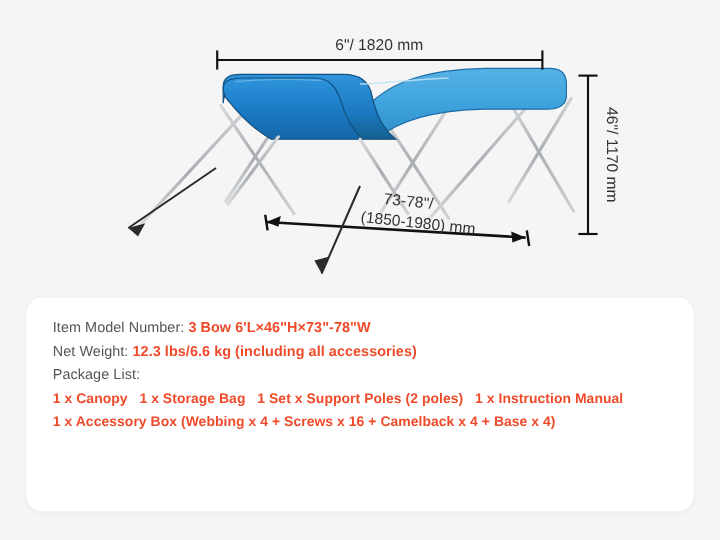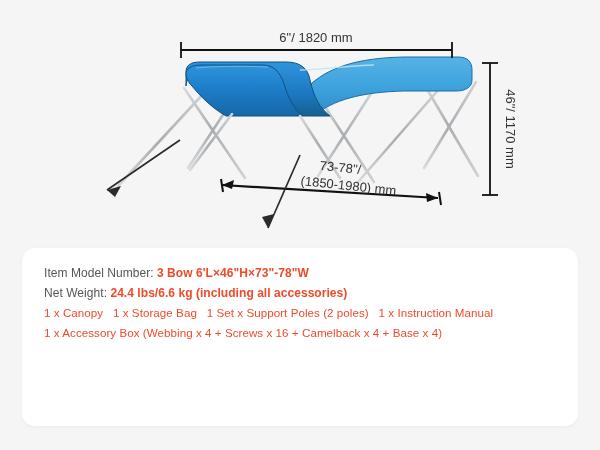--- a/index.html
+++ b/index.html
@@ -63,21 +63,21 @@
     color: #555555;
   }
   .spec-value {
     color: #ef4a2a;
     font-weight: bold;
   }
   .pkg-line {
     font-size: 11.6px;
     line-height: 19.5px;
     color: #ef4a2a;
-    font-weight: normal;
+    font-weight: bold;
     white-space: nowrap;
     letter-spacing: 0.05px;
   }
   .pkg-item { white-space: pre; }
 
   
 </style>
 </head>
 <body>
 
@@ -209,23 +209,26 @@
   </div>
 
   <div id="spec-card">
 
     <div class="spec-line">
       <span class="spec-label">Item Model Number: </span><span class="spec-value">3 Bow  6'L×46"H×73"-78"W</span>
     </div>
 
 
     <div class="spec-line">
-      <span class="spec-label">Net Weight: </span><span class="spec-value">24.4 lbs/6.6 kg  (including all accessories)</span>
-    </div>
-
+      <span class="spec-label">Net Weight: </span><span class="spec-value">12.3 lbs/6.6 kg  (including all accessories)</span>
+    </div>
+
+    <div class="spec-line">
+      <span class="spec-label">Package List</span><span class="spec-label">:</span>
+    </div>
 
     <div class="pkg-line">
       <span class="pkg-item">1 x Canopy</span><span class="pkg-item">&nbsp;&nbsp; </span><span class="pkg-item">1 x Storage Bag</span><span class="pkg-item">&nbsp;&nbsp; </span><span class="pkg-item">1 Set x Support Poles (2 poles)</span><span class="pkg-item">&nbsp;&nbsp; </span><span class="pkg-item">1 x Instruction Manual</span>
     </div>
 
 
     <div class="pkg-line">
       <span class="pkg-item">1 x Accessory Box (Webbing x 4 + Screws x 16 + Camelback x 4 + Base x 4)</span>
     </div>
 

